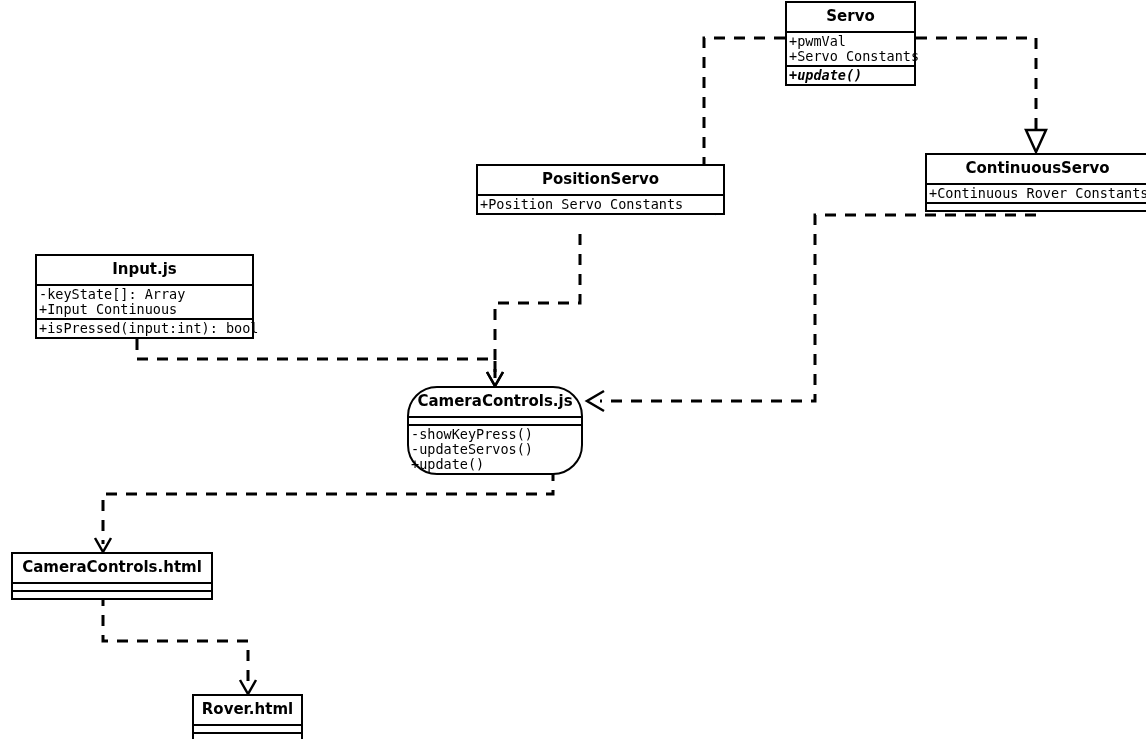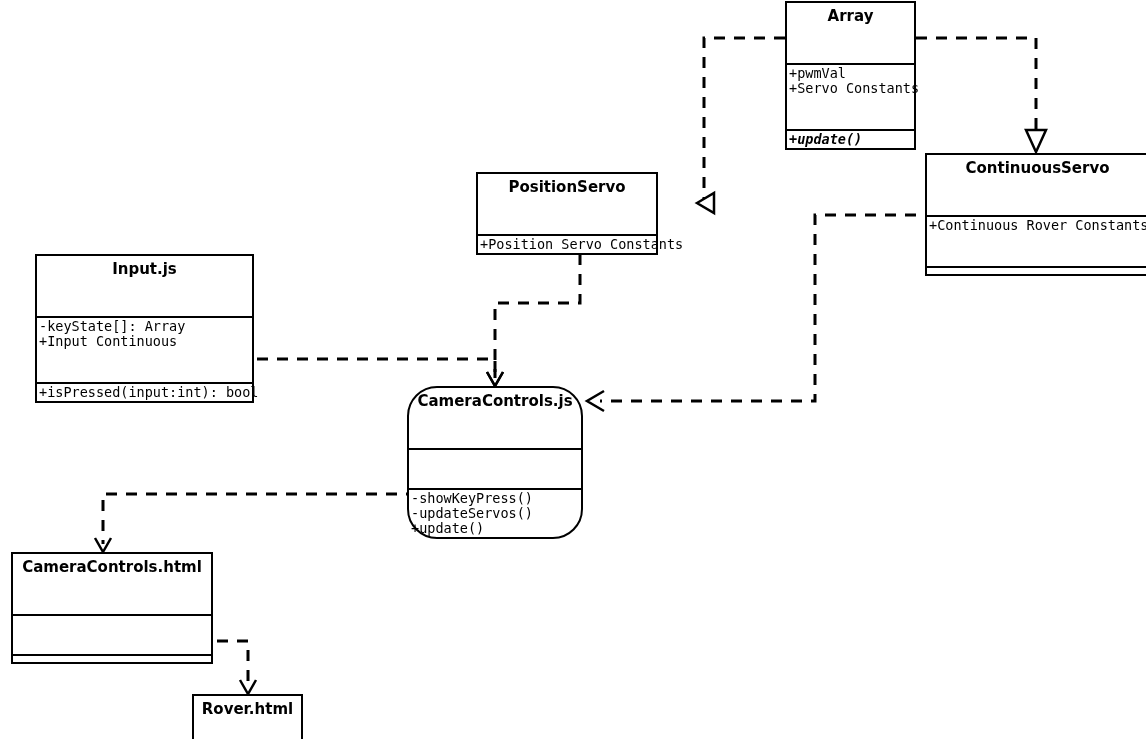--- a/index.html
+++ b/index.html
@@ -44,21 +44,20 @@
   }
   .uml-compartment {
     box-sizing: border-box;
     border-top: 2px solid #000000;
     font-family: "DejaVu Sans Mono", monospace;
     font-size: 13.5px;
     line-height: 15px;
     color: #000000;
     padding: 1px 2px 1px 2px;
     white-space: nowrap;
-    margin-top: 32px;
   }
   .uml-compartment.empty {
     height: 8px;
     padding: 0;
   }
   .uml-row {
     white-space: nowrap;
     overflow: visible;
   }
   .uml-row.abstract {
@@ -103,31 +102,31 @@
       <path d="M 95,538 L 103,552 L 111,538" fill="none" stroke="#000000" stroke-width="2.5"></path>
     </g>
 
     <g>
       <path d="M 103,595 L 103,641 L 248,641 L 248,686" fill="none" stroke="#000000" stroke-width="3" stroke-dasharray="11,9"></path>
       <path d="M 240,680 L 248,694 L 256,680" fill="none" stroke="#000000" stroke-width="2.5"></path>
     </g>
   </svg>
 
   <div class="uml-class" style="left:785px; top:1px; width:131px;">
-    <div class="uml-name">Array</div>
+    <div class="uml-name">Servo</div>
     <div class="uml-compartment">
       <div class="uml-row">+pwmVal</div>
       <div class="uml-row">+Servo Constants</div>
     </div>
     <div class="uml-compartment">
       <div class="uml-row abstract">+update()</div>
     </div>
   </div>
 
-  <div class="uml-class" style="left:476px; top:172px; width:182px;">
+  <div class="uml-class" style="left:476px; top:164px; width:249px;">
     <div class="uml-name">PositionServo</div>
     <div class="uml-compartment">
       <div class="uml-row">+Position Servo Constants</div>
     </div>
   </div>
 
   <div class="uml-class" style="left:925px; top:153px; width:225px;">
     <div class="uml-name">ContinuousServo</div>
     <div class="uml-compartment">
       <div class="uml-row">+Continuous Rover Constants</div>

